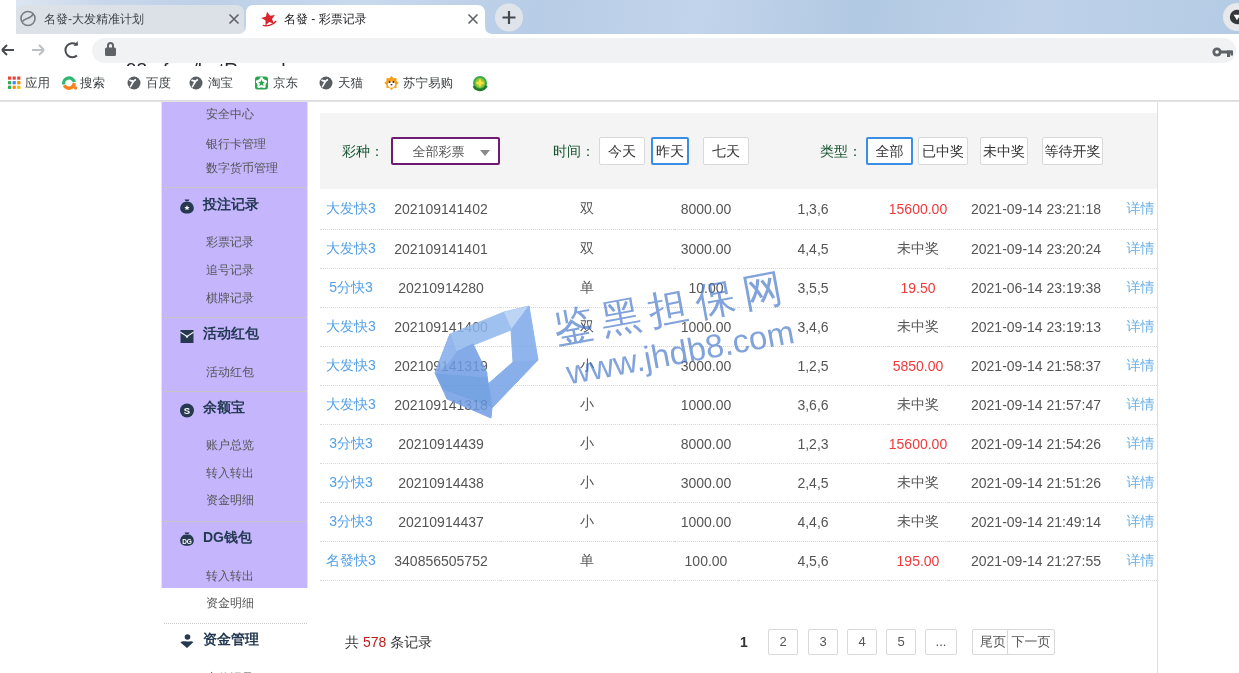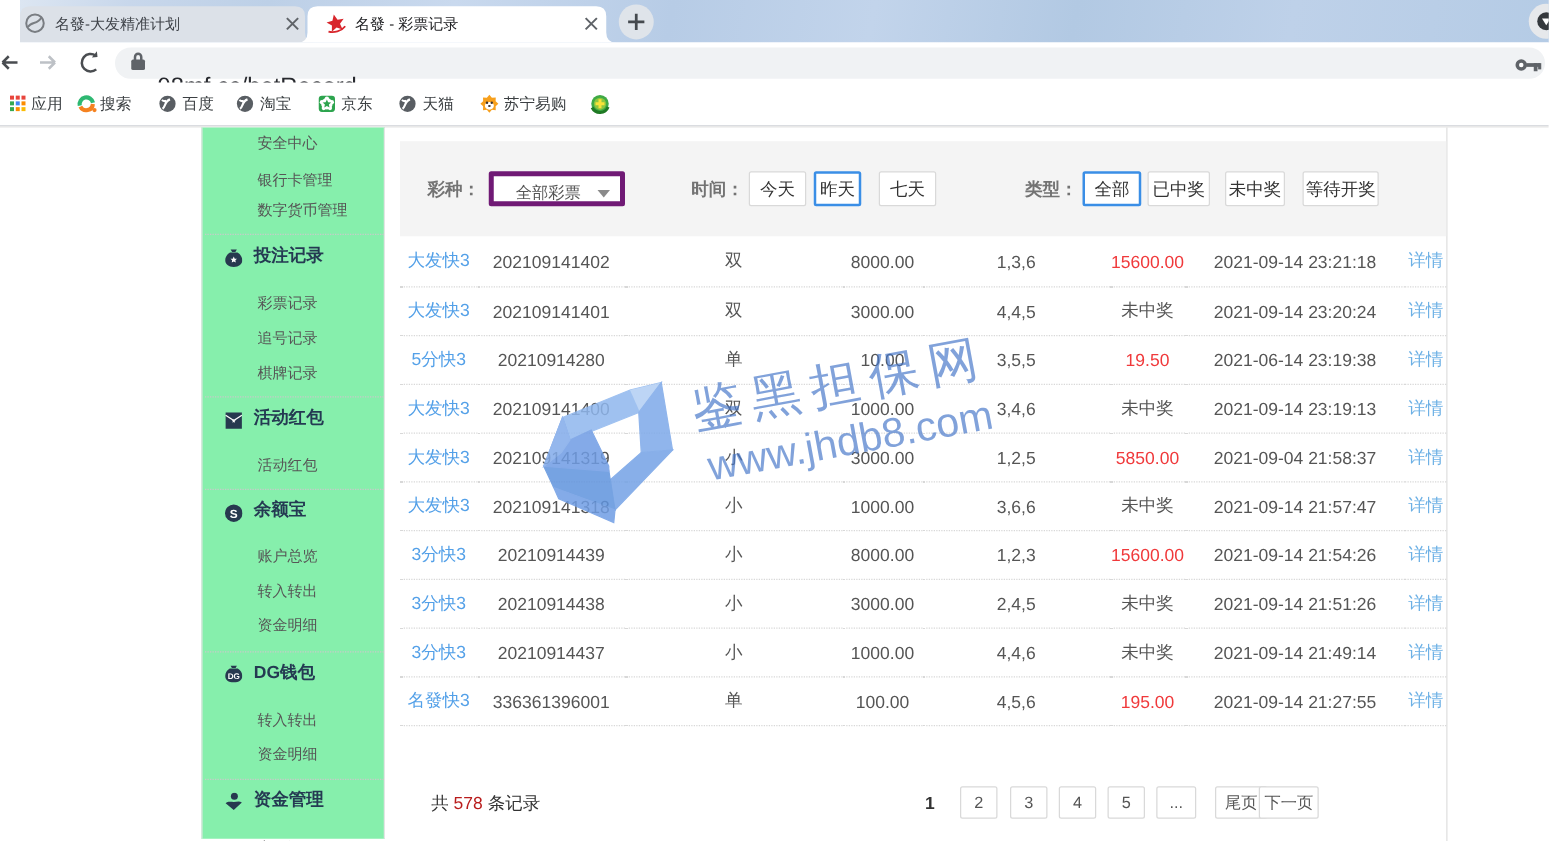--- a/index.html
+++ b/index.html
@@ -8,31 +8,31 @@
 #tabbar{position:absolute;left:16px;top:0;width:1239px;height:34px;
  background:linear-gradient(100deg,#dce6f2 0%,#c8d7eb 7%,#bdd0e7 16%,#c9d9ee 28%,#b7cce6 42%,#c2d4eb 55%,#b2c9e3 68%,#bed1e9 82%,#b4cbe5 100%)}
 #addrrow{position:absolute;left:0;top:34px;width:1239px;height:32px;background:#fff}
 #bmrow{position:absolute;left:0;top:66px;width:1239px;height:35px;background:#fff;border-bottom:1px solid #dadce0}
 #pageline{position:absolute;left:0;top:101px;width:1239px;height:1px;background:#e3e3e3}
 .tabtxt{position:absolute;font-size:12px;color:#3c4043;line-height:29px;top:5px;white-space:nowrap}
 #urlpill{position:absolute;left:92px;top:4px;width:1144px;height:25px;border-radius:13px;background:#f0f2f4}
 #urltxt{position:absolute;left:126px;top:22px;height:27px;line-height:27px;font-size:19px;color:#27292e}
 .bmtxt{position:absolute;top:0px;height:34px;line-height:34px;font-size:12.5px;color:#3c4043;white-space:nowrap}
 
-#sidebar{position:absolute;left:161px;top:102px;width:147px;height:569px;background:#86efac;border-left:1px solid #e6e6e6;border-right:1px solid #e4e4e4}
+#sidebar{position:absolute;left:161px;top:102px;width:147px;height:486px;background:#c4b5fd;border-left:1px solid #e6e6e6;border-right:1px solid #e4e4e4}
 .mi{position:absolute;left:44px;font-size:12px;color:#565656;white-space:nowrap}
 .mh{position:absolute;left:41px;font-size:14px;font-weight:bold;color:#243a52;white-space:nowrap}
 .mdot{position:absolute;left:2px;width:143px;border-top:1px dotted #c9c9c9}
 .mico{position:absolute;left:18px;width:14px;height:15px}
 #content{position:absolute;left:320px;top:102px;width:838px;height:571px;border-right:1px solid #e0e0e0}
 #fpanel{position:absolute;left:0;top:11px;width:837px;height:76px;background:#f4f4f4}
-.flabel{position:absolute;top:24px;height:28px;line-height:28px;font-size:14px;font-weight:bold;color:#737373}
+.flabel{position:absolute;top:24px;height:28px;line-height:28px;font-size:14px;font-weight:normal;color:#14532d}
 .fbtn{position:absolute;top:24px;height:28px;line-height:26px;font-size:14px;color:#333;text-align:center;background:#fff;border:1px solid #d9d9d9;border-radius:2px}
 .fbtn.sel{border:2px solid #3a8ee6;line-height:24px}
-#fselect{position:absolute;left:71px;top:24px;width:109px;height:28px;background:#fff;border:4px solid #701a75;border-radius:2px;font-size:13px;color:#555;line-height:26px;text-align:center}
+#fselect{position:absolute;left:71px;top:24px;width:109px;height:28px;background:#fff;border:2px solid #701a75;border-radius:2px;font-size:13px;color:#555;line-height:26px;text-align:center}
 #fselect .tri{position:absolute;right:8px;top:11px;width:0;height:0;border-left:5px solid transparent;border-right:5px solid transparent;border-top:6px solid #8a8a8a}
 
 #tbl{position:absolute;left:0;top:88px;width:837px;border-collapse:collapse;table-layout:fixed}
 #tbl th{font-size:14px;font-weight:bold;color:#333;height:37px;padding-top:3px;border-top:1px solid #ececec;border-bottom:1px solid #e5e5e5;text-align:center;font-weight:bold}
 #tbl td{font-size:14px;color:#555;height:39px;border-bottom:1px dotted #d8d8d8;text-align:center}
 #tbl td.lot{color:#53a0e8}
 #tbl td.red{color:#f0393b}
 #tbl td.det{color:#6cb0e5}
 
 .pgbox{position:absolute;top:527px;height:26px;line-height:24px;text-align:center;font-size:13px;color:#555;background:#fff;border:1px solid #d9d9d9;border-radius:2px}
@@ -269,21 +269,21 @@
           <td>2021-09-14 23:19:13</td>
           <td class="det">详情</td>
         </tr>
 <tr>
           <td class="lot">大发快3</td>
           <td>202109141319</td>
           <td>小</td>
           <td>3000.00</td>
           <td>1,2,5</td>
           <td class="red">5850.00</td>
-          <td>2021-09-04 21:58:37</td>
+          <td>2021-09-14 21:58:37</td>
           <td class="det">详情</td>
         </tr>
 <tr>
           <td class="lot">大发快3</td>
           <td>202109141318</td>
           <td>小</td>
           <td>1000.00</td>
           <td>3,6,6</td>
           <td>未中奖</td>
           <td>2021-09-14 21:57:47</td>
@@ -314,21 +314,21 @@
           <td>20210914437</td>
           <td>小</td>
           <td>1000.00</td>
           <td>4,4,6</td>
           <td>未中奖</td>
           <td>2021-09-14 21:49:14</td>
           <td class="det">详情</td>
         </tr>
 <tr>
           <td class="lot">名發快3</td>
-          <td>336361396001</td>
+          <td>340856505752</td>
           <td>单</td>
           <td>100.00</td>
           <td>4,5,6</td>
           <td class="red">195.00</td>
           <td>2021-09-14 21:27:55</td>
           <td class="det">详情</td>
         </tr>
 </tbody>
     </table>
 <div id="pgtotal">共 <span style="color:#b91c1c">578</span> 条记录</div>

